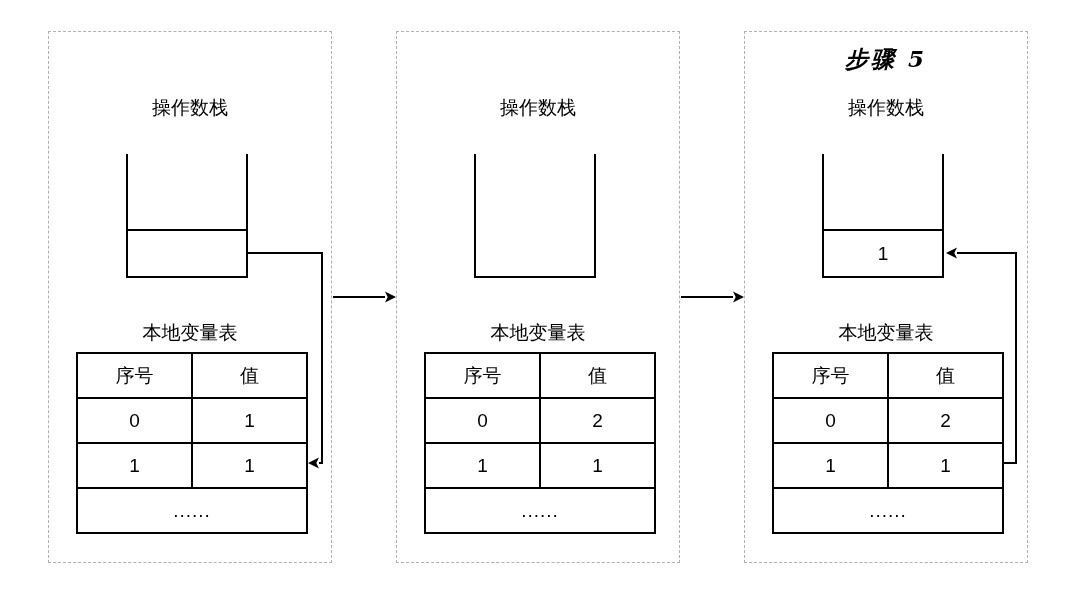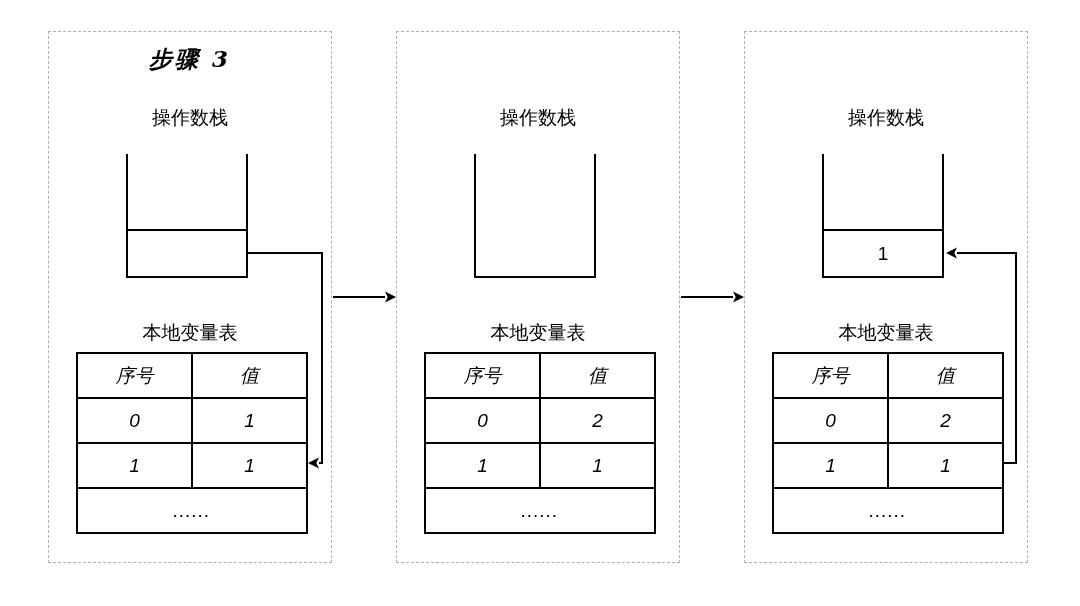--- a/index.html
+++ b/index.html
@@ -36,21 +36,21 @@
     font-weight: 700;
     font-size: 23px;
     letter-spacing: 3px;
   }
   .section-label {
     position: absolute;
     left: 0; width: 100%;
     text-align: center;
     font-size: 19px;
   }
-  .stack-label { top: 73px; }
+  .stack-label { top: 63px; }
   .table-label { top: 288px; }
   .stack {
     position: absolute;
     left: 77px; top: 122px;
     width: 122px; height: 124px;
     border-left: 2px solid #000;
     border-right: 2px solid #000;
     border-bottom: 2px solid #000;
     box-sizing: border-box;
   }
@@ -73,21 +73,20 @@
     table-layout: fixed;
   }
   .var-table th, .var-table td {
     border: 2px solid #000;
     height: 43px;
     padding: 0;
     text-align: center;
     vertical-align: middle;
     font-size: 19px;
     font-weight: normal;
-    font-style: italic;
   }
   .ellipsis-cell { letter-spacing: 1px; font-size: 18px; }
   .connector { stroke: #000; stroke-width: 2; fill: none; }
   .arrowhead { fill: #000; stroke: none; }
 </style>
 </head>
 <body>
 
 <div id="canvas">
 
@@ -108,21 +107,20 @@
       <polygon class="arrowhead" points="744,297 733,291.5 735.7,297 733,302.5"></polygon>
     </g>
 
     <g>
       <path class="connector" d="M 1003 463 L 1016 463 L 1016 253 L 957 253"></path>
       <polygon class="arrowhead" points="946,253 957,247.5 954.3,253 957,258.5"></polygon>
     </g>
   </svg>
 
   <div class="panel" style="left:48px">
-    <div class="panel-title">步骤 3</div>
     <div class="section-label stack-label">操作数栈</div>
     <div class="stack">
       <div class="stack-slot"></div>
     </div>
     <div class="section-label table-label">本地变量表</div>
     <table class="var-table">
       <tbody>
           <tr>
         <th>序号</th>
         <th>值</th>
@@ -161,20 +159,21 @@
         <td>1</td>
       </tr>
       <tr>
         <td class="ellipsis-cell" colspan="2">......</td>
       </tr>
     </tbody>
       </table>
   </div>
 
   <div class="panel" style="left:744px">
+    <div class="panel-title">步骤 5</div>
     <div class="section-label stack-label">操作数栈</div>
     <div class="stack">
       <div class="stack-slot">1</div>
     </div>
     <div class="section-label table-label">本地变量表</div>
     <table class="var-table">
       <tbody>
           <tr>
         <th>序号</th>
         <th>值</th>

